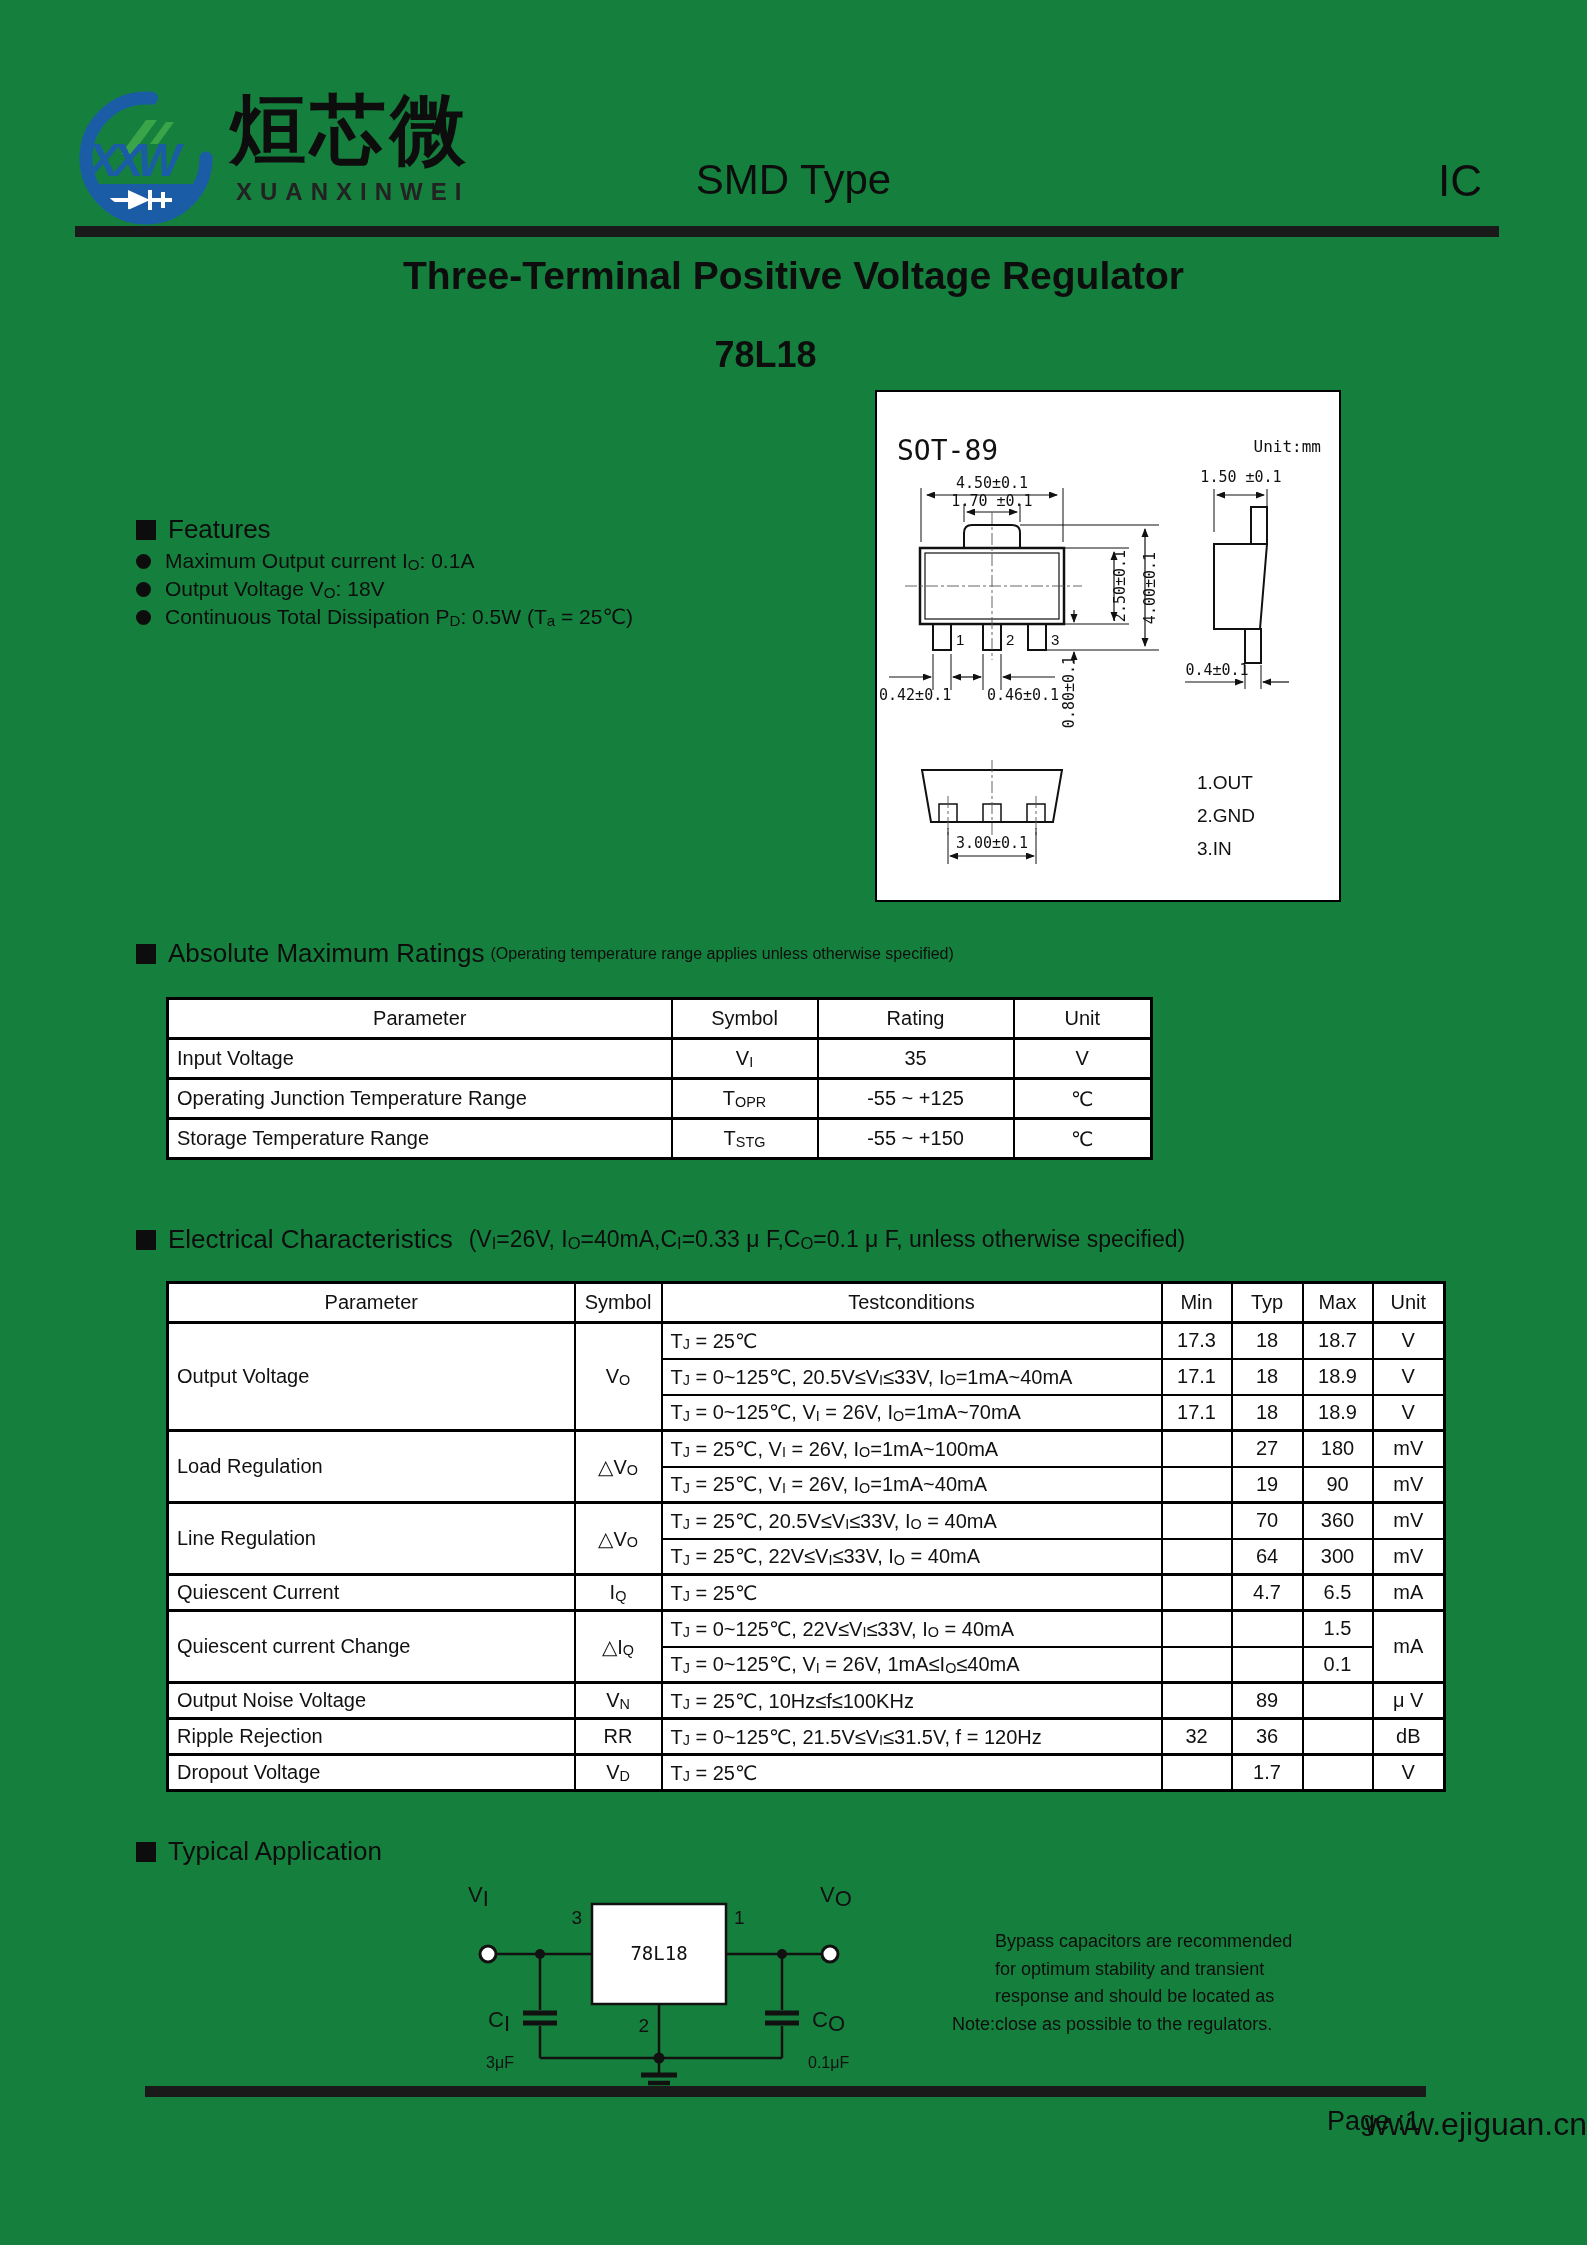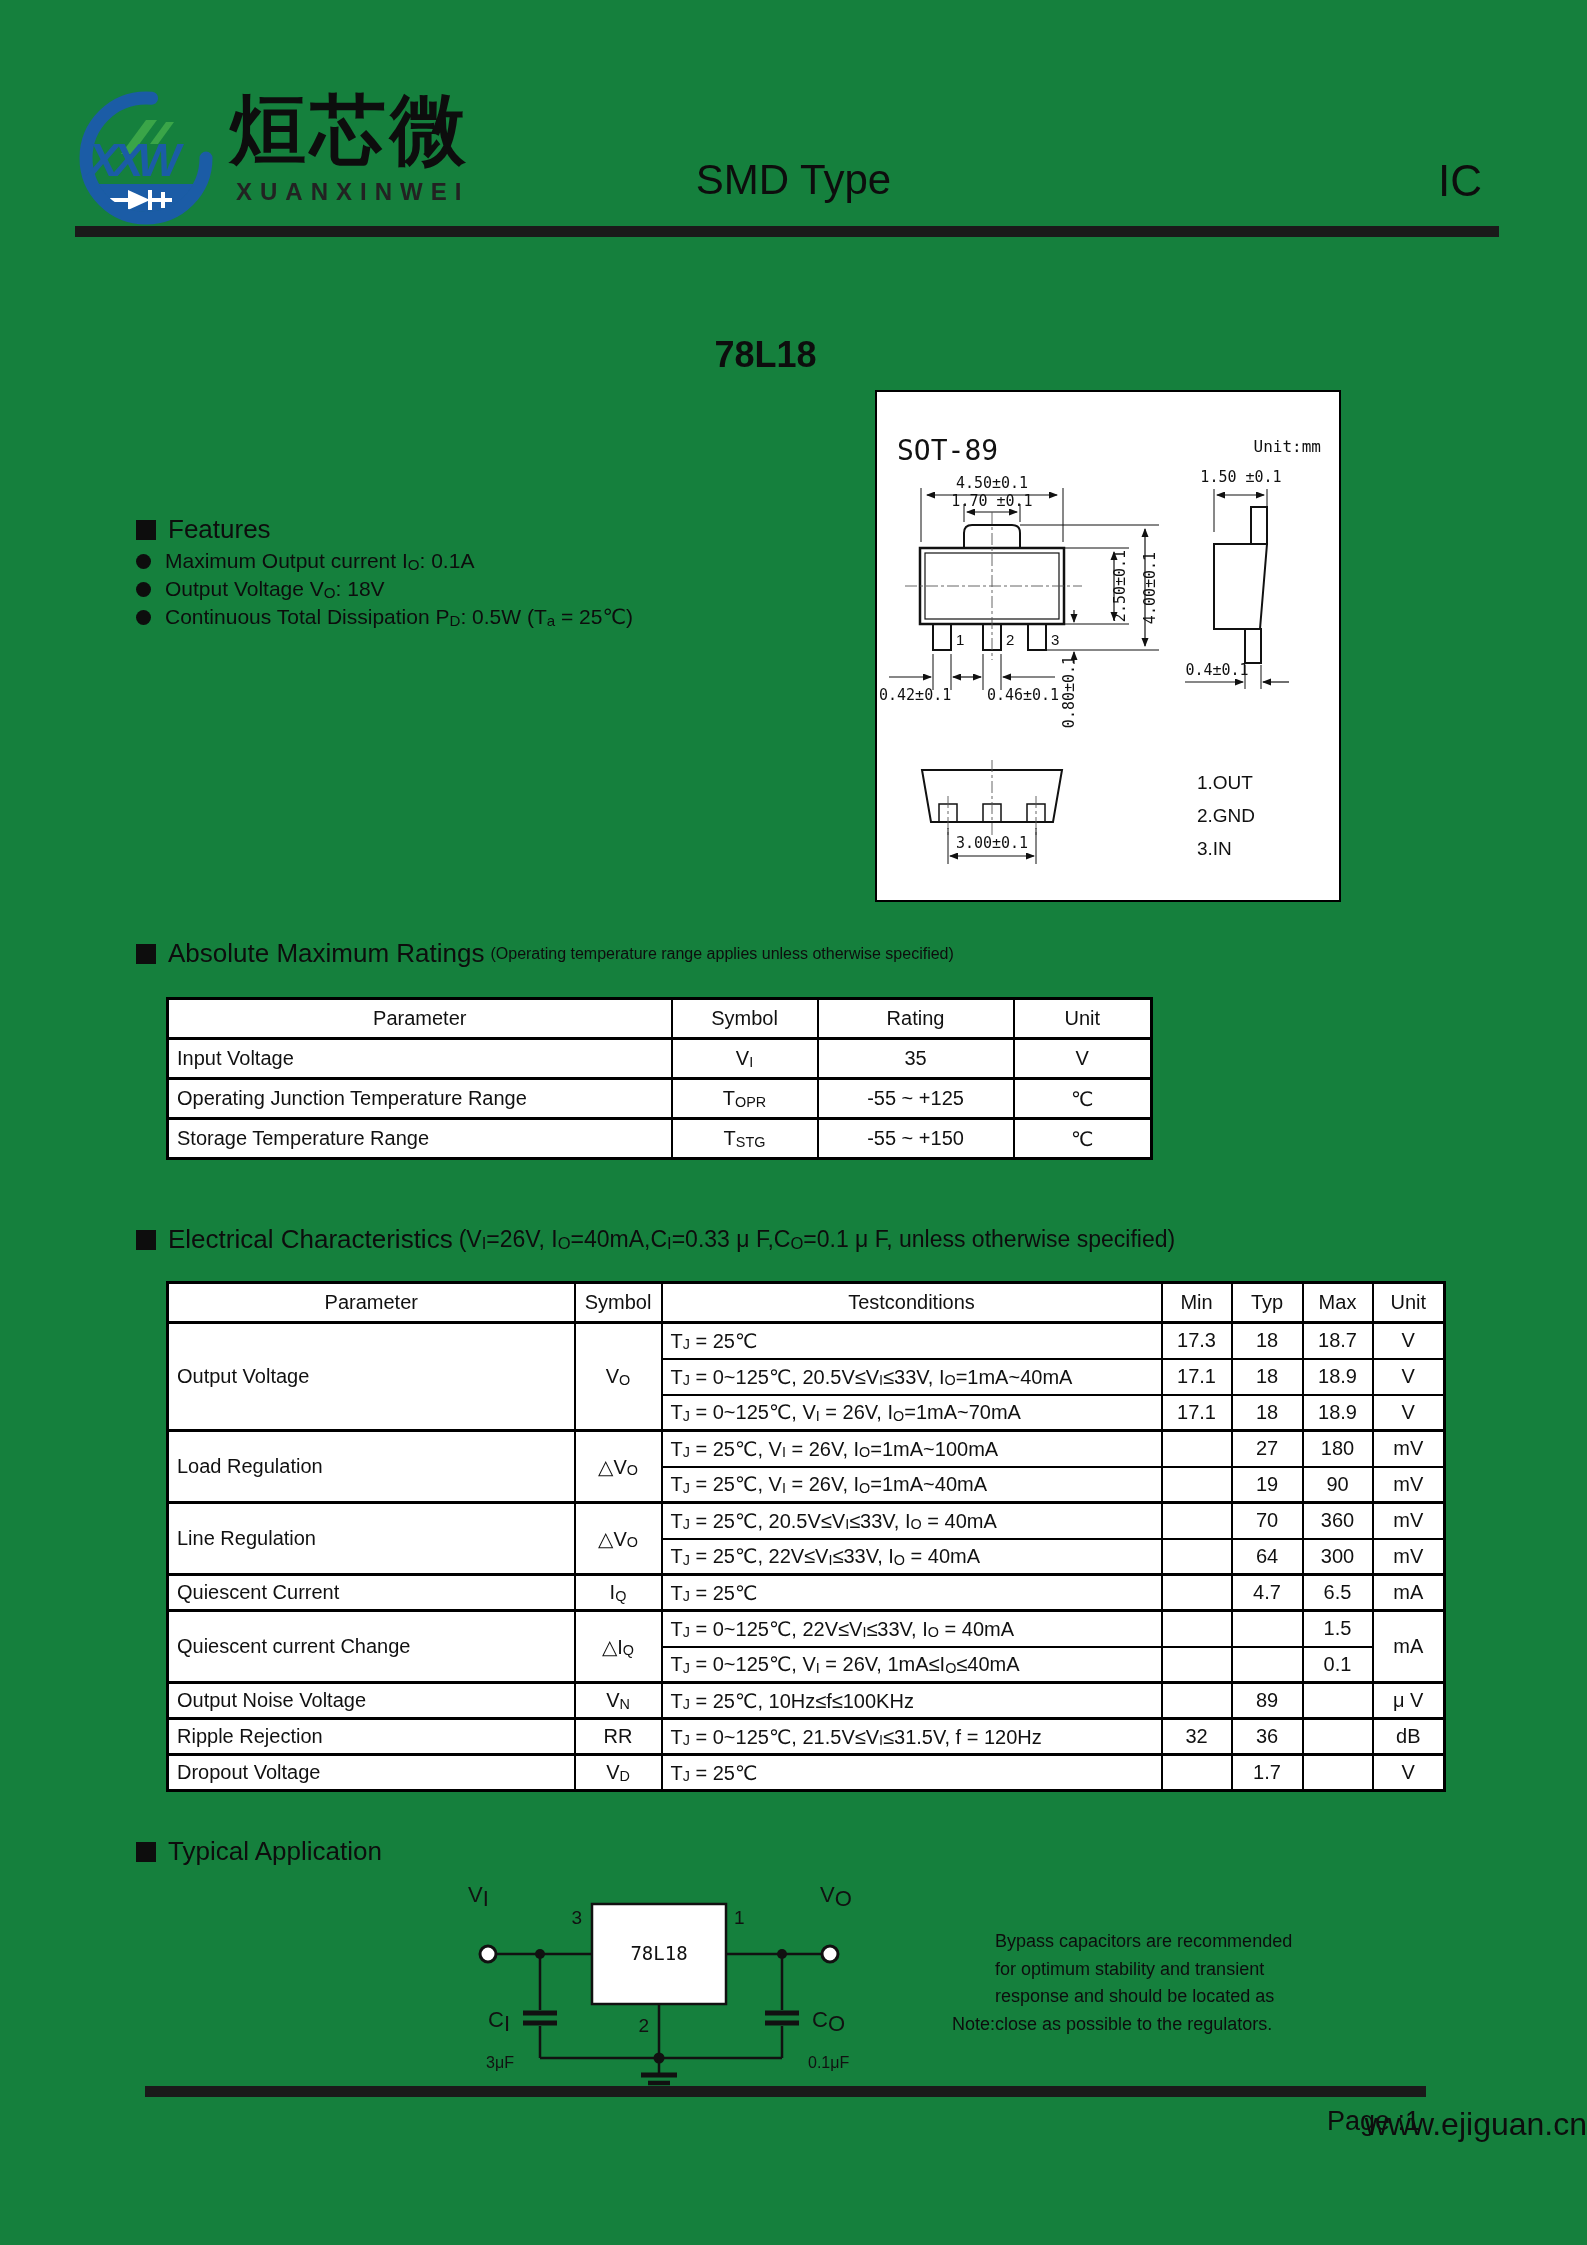--- a/index.html
+++ b/index.html
@@ -16,21 +16,21 @@
   .ic-label { position:absolute; right:105px; top:156px; font-size:44px; color:#0d0d0d; }
   .header-rule { position:absolute; left:75px; top:226px; width:1424px; height:11px; background:#1a1a1a; }
 
   .doc-title { position:absolute; left:0; right:0; top:254px; text-align:center; font-size:39px; font-weight:700; color:#0d0d0d; }
   .part-number { position:absolute; left:0; right:0; top:334px; text-align:center; font-size:36px; font-weight:700; color:#0d0d0d; transform:translateX(-28px); }
 
   
   .sec-head { display:flex; align-items:center; font-size:26px; color:#0d0d0d; white-space:nowrap; }
   .sq { width:20px; height:20px; background:#0d0d0d; display:inline-block; margin-right:12px; flex:none; }
   .paren { font-size:16px; margin-left:6px; }
-  .paren-big { font-size:23px; margin-left:6px; }
+  .paren-big { font-size:23px; margin-left:16px; }
 
   
   .features { position:absolute; left:136px; top:514px; width:720px; }
   .feat-item { display:flex; align-items:center; margin-top:4px; font-size:21px; color:#0d0d0d; }
   .feat-item:first-of-type { margin-top:26px; }
   .dot { width:15px; height:15px; border-radius:50%; background:#0d0d0d; margin-right:14px; flex:none; }
 
   
   .pkg-box { position:absolute; left:875px; top:390px; width:466px; height:512px; border:2px solid #000; background:#fff; }
   .pkg-box svg { display:block; }
@@ -95,20 +95,21 @@
         <line x1="105" y1="106" x2="105" y2="122" stroke="#fff" stroke-width="4"></line>
       </g>
     </g>
   </svg>
   <div class="logo-cn">烜芯微</div>
   <div class="logo-en">XUANXINWEI</div>
   <div class="smd-type">SMD Type</div>
   <div class="ic-label">IC</div>
   <div class="header-rule"></div>
 
+  <div class="doc-title">Three-Terminal Positive Voltage Regulator</div>
   <div class="part-number">78L18</div>
 
   <div class="features">
     <div class="sec-head">
       <span class="sq"></span>
       <span>Features</span>
     </div>
     <div class="feat-item">
       <span class="dot"></span>
       <span>Maximum Output current I<sub>O</sub>: 0.1A</span>

